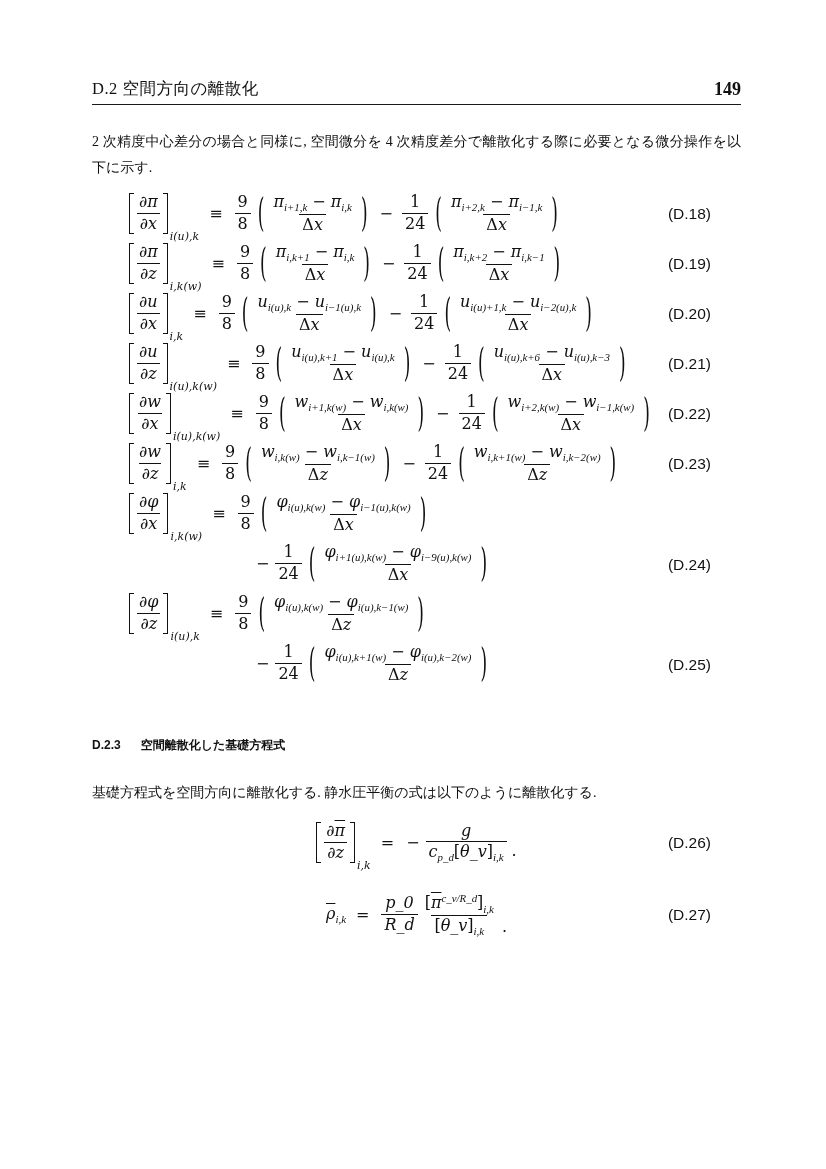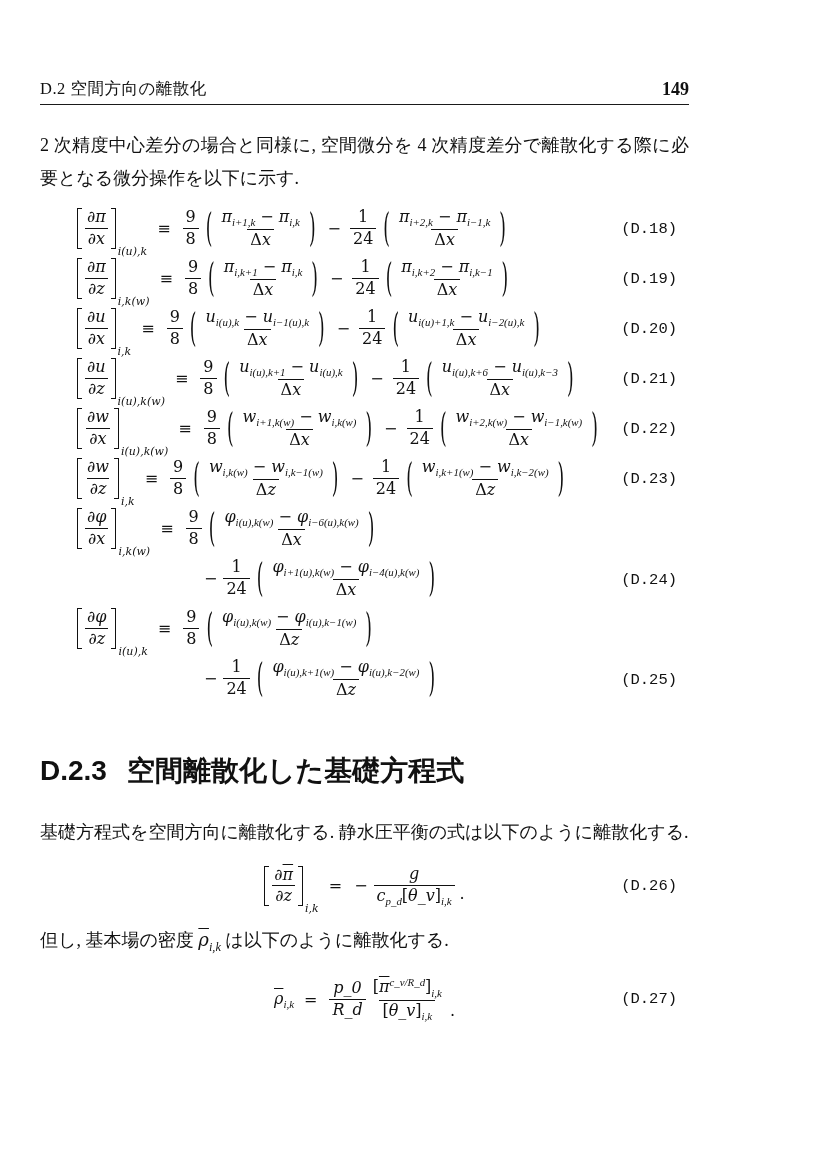--- a/index.html
+++ b/index.html
@@ -2,59 +2,59 @@
 <html><head>
 <meta charset="utf-8">
 <style>
   * { margin:0; padding:0; box-sizing:border-box; }
   html,body { background:#ffffff; }
   .page {
     width:826px; height:1169px; background:#ffffff; position:relative;
     overflow:hidden; color:#111;
     font-family:"Liberation Serif","DejaVu Serif",serif;
   }
-  .content { width:649px; margin-left:40px; }
+  .content { width:649px; margin-left:92px; }
 
   
   .header {
     margin-top:78px; display:flex; justify-content:space-between;
     align-items:flex-end; border-bottom:1.4px solid #1a1a1a; padding-bottom:4px;
     font-size:16.5px;
   }
   .htitle { letter-spacing:.5px; }
   .hnum { font-weight:bold; font-size:18px; }
 
   
   .subhead {
     margin-top:60px; font-family:"Liberation Sans","DejaVu Sans",sans-serif;
     font-weight:bold; font-size:16px;
   }
-  .para { margin-top:24px; font-size:18px; line-height:1.85; text-align:justify; }
+  .para { margin-top:24px; font-size:14px; line-height:1.85; text-align:justify; }
   .para.tightpara { margin-top:26px; }
   .para.densepara { margin-top:6px; }
   .sechead {
     margin-top:48px; font-family:"Liberation Sans","DejaVu Sans",sans-serif;
-    font-weight:bold; font-size:28px;
+    font-weight:bold; font-size:12px;
   }
   .sechead .sectitle { margin-left:20px; }
 
   
   .eqs { margin-top:8px; }
   .eq-row { position:relative; display:flex; align-items:center; min-height:50px; }
   .eq-body, .eq-line {
     display:inline-flex; align-items:center; margin-left:37px;
     font-family:"DejaVu Serif","Liberation Serif",serif; font-style:italic; font-size:16px;
     white-space:nowrap;
   }
   .eq-two { position:relative; }
   .eq-two .eq-line { display:flex; min-height:50px; }
   .eq-line.l2 { margin-left:162px; }
   .eqtag {
-    position:absolute; right:12px; top:50%; transform:translateY(-50%);
-    font-style:normal; font-size:15.5px; font-family:Liberation Mono, monospace;
+    position:absolute; right:30px; top:50%; transform:translateY(-50%);
+    font-style:normal; font-size:15.5px; font-family:Liberation Sans, sans-serif;
   }
   .eq-two .eqtag { top:auto; bottom:15px; transform:none; }
   .eq-center {
     position:relative; display:flex; justify-content:center; align-items:center;
     min-height:62px; margin-top:6px;
     font-family:"DejaVu Serif","Liberation Serif",serif; font-style:italic; font-size:16px;
     white-space:nowrap;
   }
   .eq-center.density { min-height:70px; }
 
@@ -369,36 +369,36 @@
               <span class="gsub">i,k(w)</span>
             </span>
             <span class="rel">≡</span>
             <span class="frac up">
               <span class="num">9</span>
               <span class="den">8</span>
             </span>
             <span class="pgrp">
               <span class="bigp">(</span>
               <span class="frac">
-                <span class="num">φ<sub>i(u),k(w)</sub> − φ<sub>i−6(u),k(w)</sub></span>
+                <span class="num">φ<sub>i(u),k(w)</sub> − φ<sub>i−1(u),k(w)</sub></span>
                 <span class="den"><span class="rm">Δ</span>x</span>
               </span>
               <span class="bigp">)</span>
             </span>
           </div>
           <div class="eq-line l2">
             <span class="op tight">−</span>
             <span class="frac up">
               <span class="num">1</span>
               <span class="den">24</span>
             </span>
             <span class="pgrp">
               <span class="bigp">(</span>
               <span class="frac">
-                <span class="num">φ<sub>i+1(u),k(w)</sub> − φ<sub>i−4(u),k(w)</sub></span>
+                <span class="num">φ<sub>i+1(u),k(w)</sub> − φ<sub>i−9(u),k(w)</sub></span>
                 <span class="den"><span class="rm">Δ</span>x</span>
               </span>
               <span class="bigp">)</span>
             </span>
           </div>
           <span class="eqtag">(D.24)</span>
         </div>
         <div class="eq-two">
           <div class="eq-line">
             <span class="grpwrap">
@@ -464,21 +464,20 @@
         <span class="rel">=</span>
         <span class="op tight">−</span>
         <span class="frac">
           <span class="num">g</span>
           <span class="den">c<sub>p_d</sub><span class="rm">[</span><span class="ov">θ_v</span><span class="rm">]</span><sub>i,k</sub></span>
         </span>
         <span class="period">.</span>
         <span class="eqtag">(D.26)</span>
       </div>
 
-    <p class="para densepara">但し, 基本場の密度 <span class="ov">ρ</span><sub>i,k</sub> は以下のように離散化する.</p>
 
     <div class="eq-center density" id="eq-density">
         <span><span class="ov">ρ</span><sub>i,k</sub></span>
         <span class="rel">=</span>
         <span class="frac">
           <span class="num">p_0</span>
           <span class="den">R_d</span>
         </span>
         <span class="frac">
           <span class="num"><span class="rm">[</span><span class="ov">π</span><sup>c_v/R_d</sup><span class="rm">]</span><sub>i,k</sub></span>

